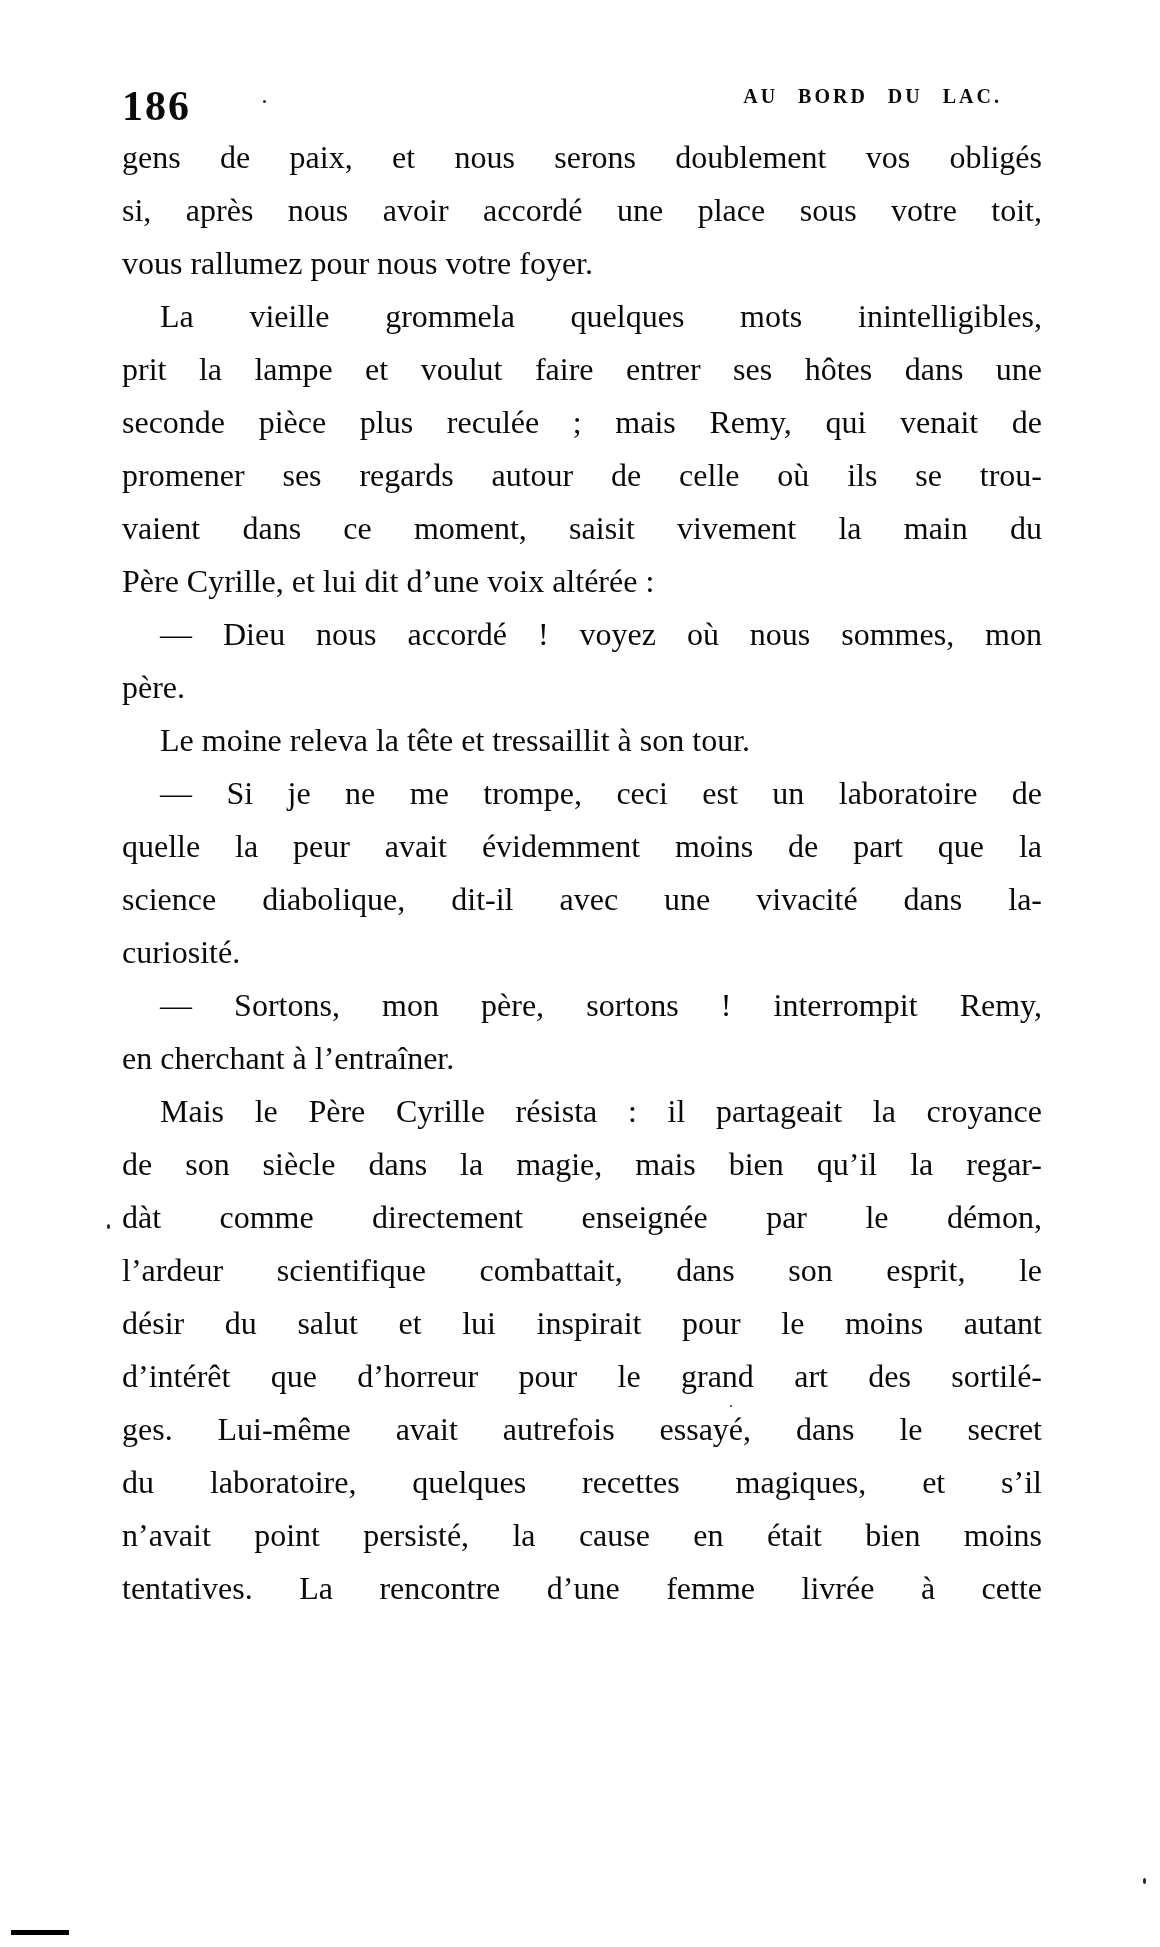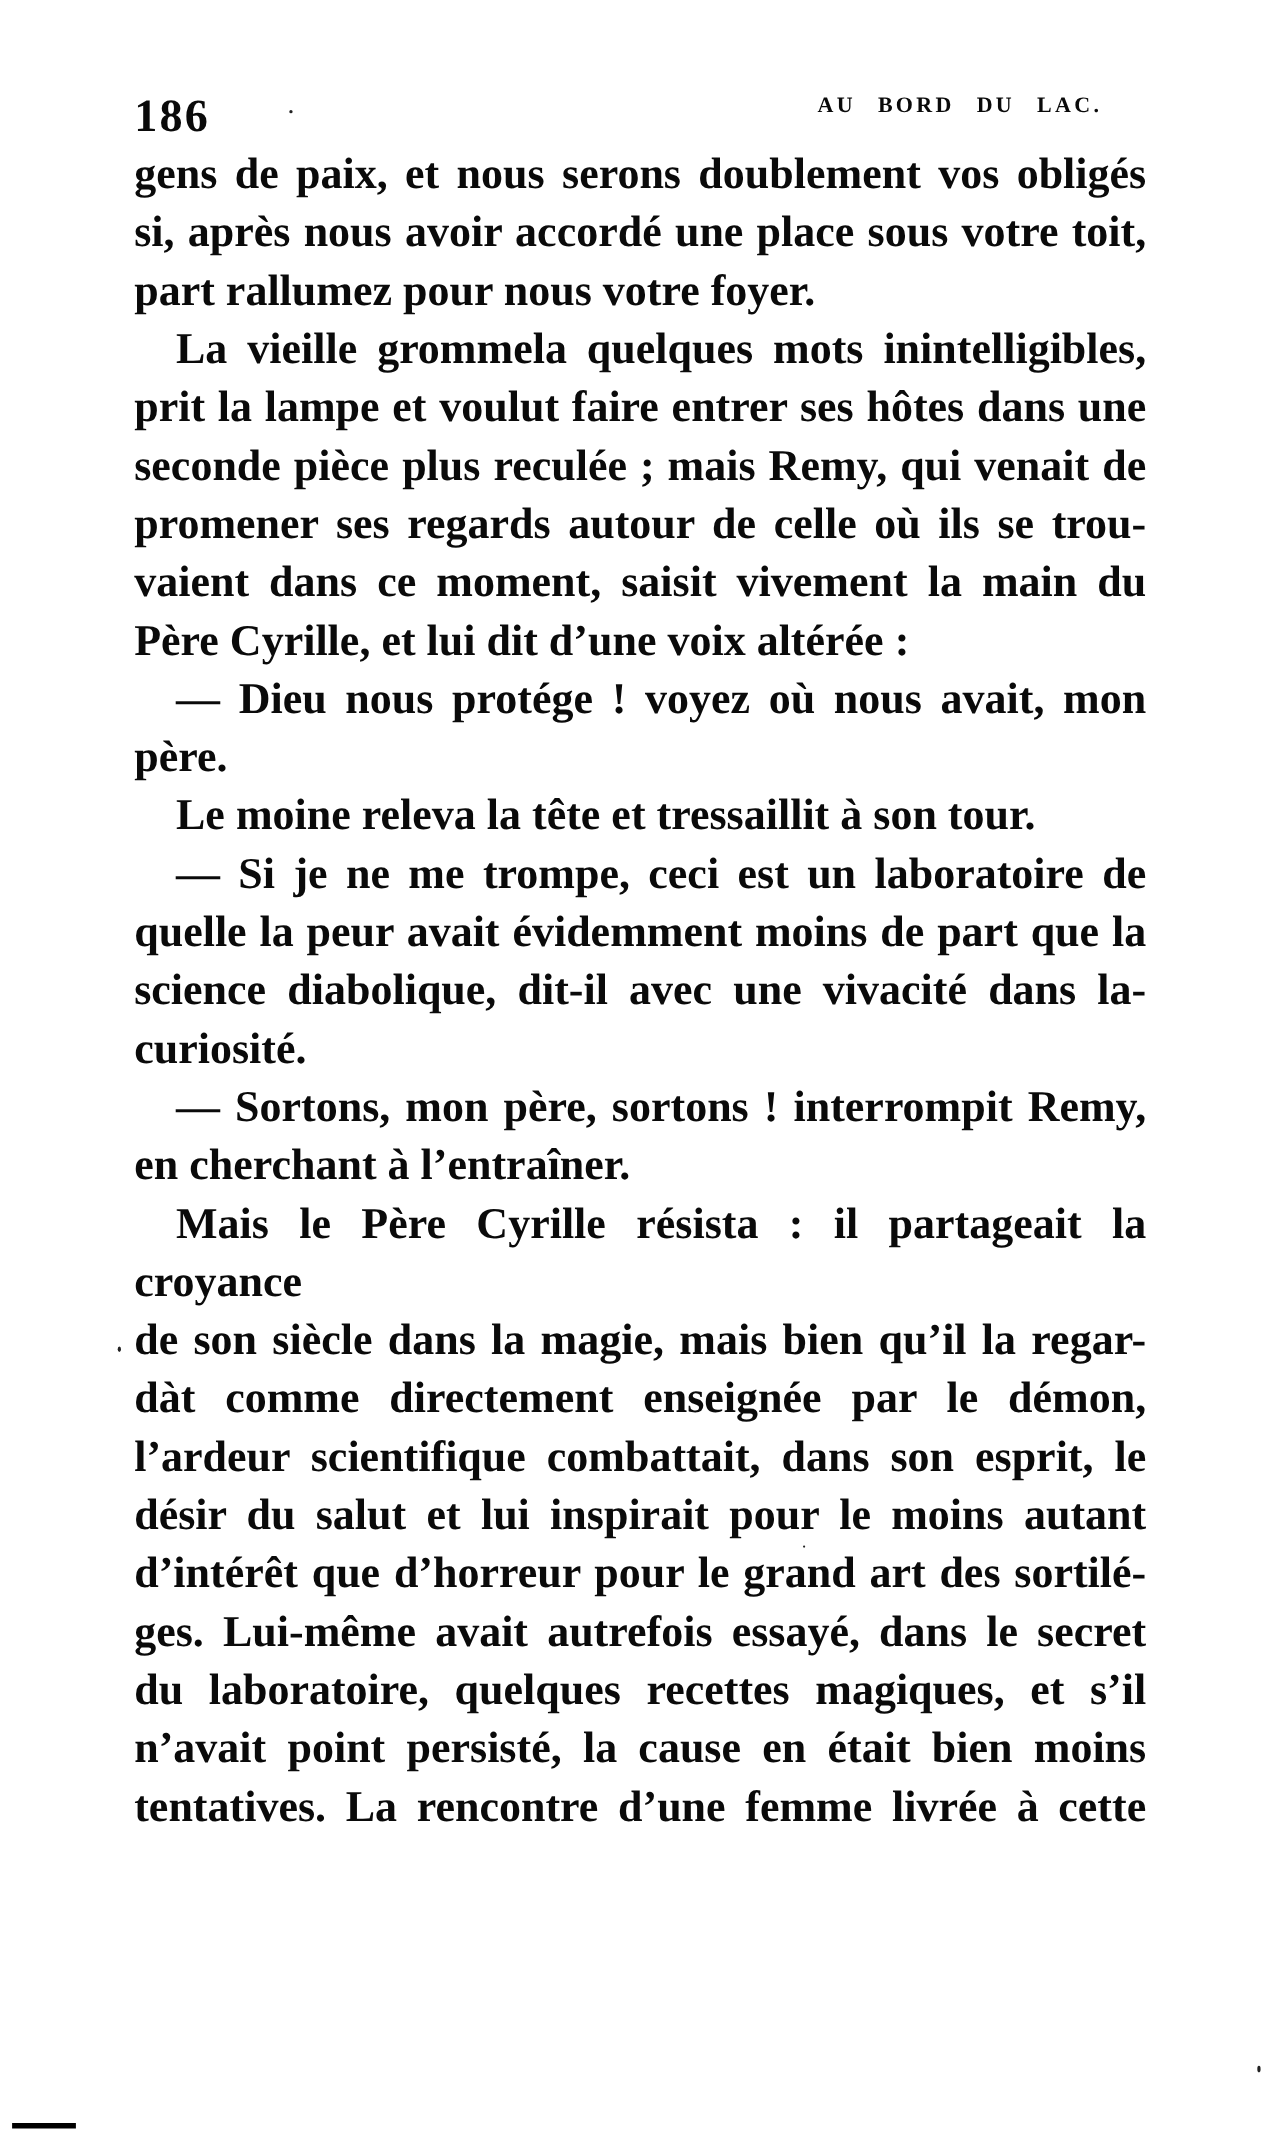--- a/index.html
+++ b/index.html
@@ -29,22 +29,22 @@
     text-align: right;
     font-size: 20px; font-weight: bold;
     letter-spacing: 3px;
     word-spacing: 12px;
   }
   .text-block {
     position: absolute;
     top: 131px; left: 122px; width: 920px;
   }
   .line {
-    font-size: 40px;
-    font-weight: bold;
+    font-size: 32px;
+    font-weight: normal;
     line-height: 53px;
     text-align: justify;
     text-align-last: justify;
     white-space: normal;
     -webkit-font-smoothing: antialiased;
   }
   .line.no-justify {
     text-align: left;
     text-align-last: left;
   }
@@ -67,28 +67,28 @@
 <div class="page">
 
   <div class="header">
     <span class="page-number">186</span>
     <span class="running-title">AU BORD DU LAC.</span>
   </div>
 
   <div class="text-block">
       <div class="line">gens de paix, et nous serons doublement vos obligés</div>
       <div class="line">si, après nous avoir accordé une place sous votre toit,</div>
-      <div class="line no-justify">part rallumez pour nous votre foyer.</div>
+      <div class="line no-justify">vous rallumez pour nous votre foyer.</div>
       <div class="line indent">La vieille grommela quelques mots inintelligibles,</div>
       <div class="line">prit la lampe et voulut faire entrer ses hôtes dans une</div>
       <div class="line">seconde pièce plus reculée ; mais Remy, qui venait de</div>
       <div class="line">promener ses regards autour de celle où ils se trou-</div>
       <div class="line">vaient dans ce moment, saisit vivement la main du</div>
       <div class="line no-justify">Père Cyrille, et lui dit d’une voix altérée :</div>
-      <div class="line indent">— Dieu nous protége ! voyez où nous avait, mon</div>
+      <div class="line indent">— Dieu nous accordé ! voyez où nous sommes, mon</div>
       <div class="line no-justify">père.</div>
       <div class="line indent no-justify">Le moine releva la tête et tressaillit à son tour.</div>
       <div class="line indent">— Si je ne me trompe, ceci est un laboratoire de</div>
       <div class="line">quelle la peur avait évidemment moins de part que la</div>
       <div class="line">science diabolique, dit-il avec une vivacité dans la-</div>
       <div class="line no-justify">curiosité.</div>
       <div class="line indent">— Sortons, mon père, sortons ! interrompit Remy,</div>
       <div class="line no-justify">en cherchant à l’entraîner.</div>
       <div class="line indent">Mais le Père Cyrille résista : il partageait la croyance</div>
       <div class="line">de son siècle dans la magie, mais bien qu’il la regar-</div>

